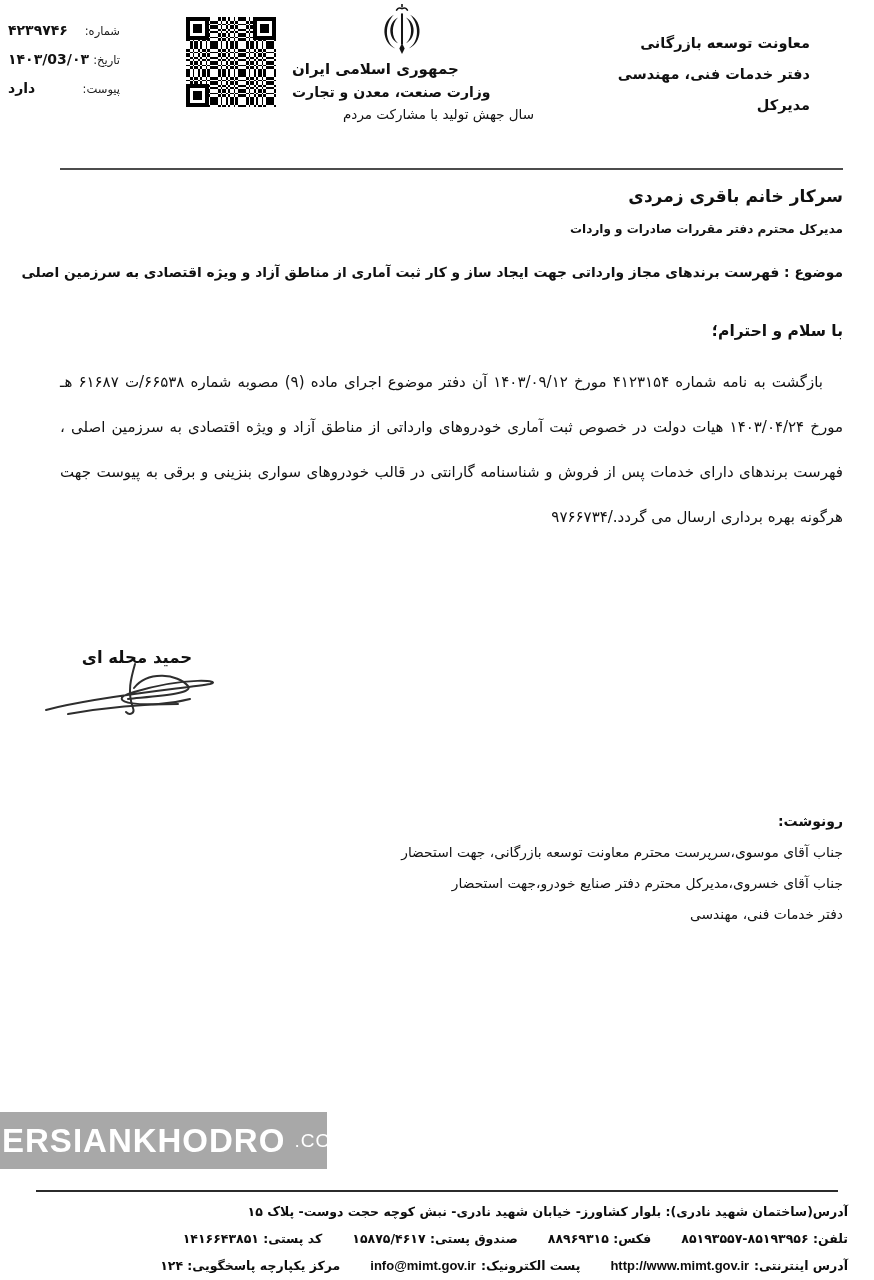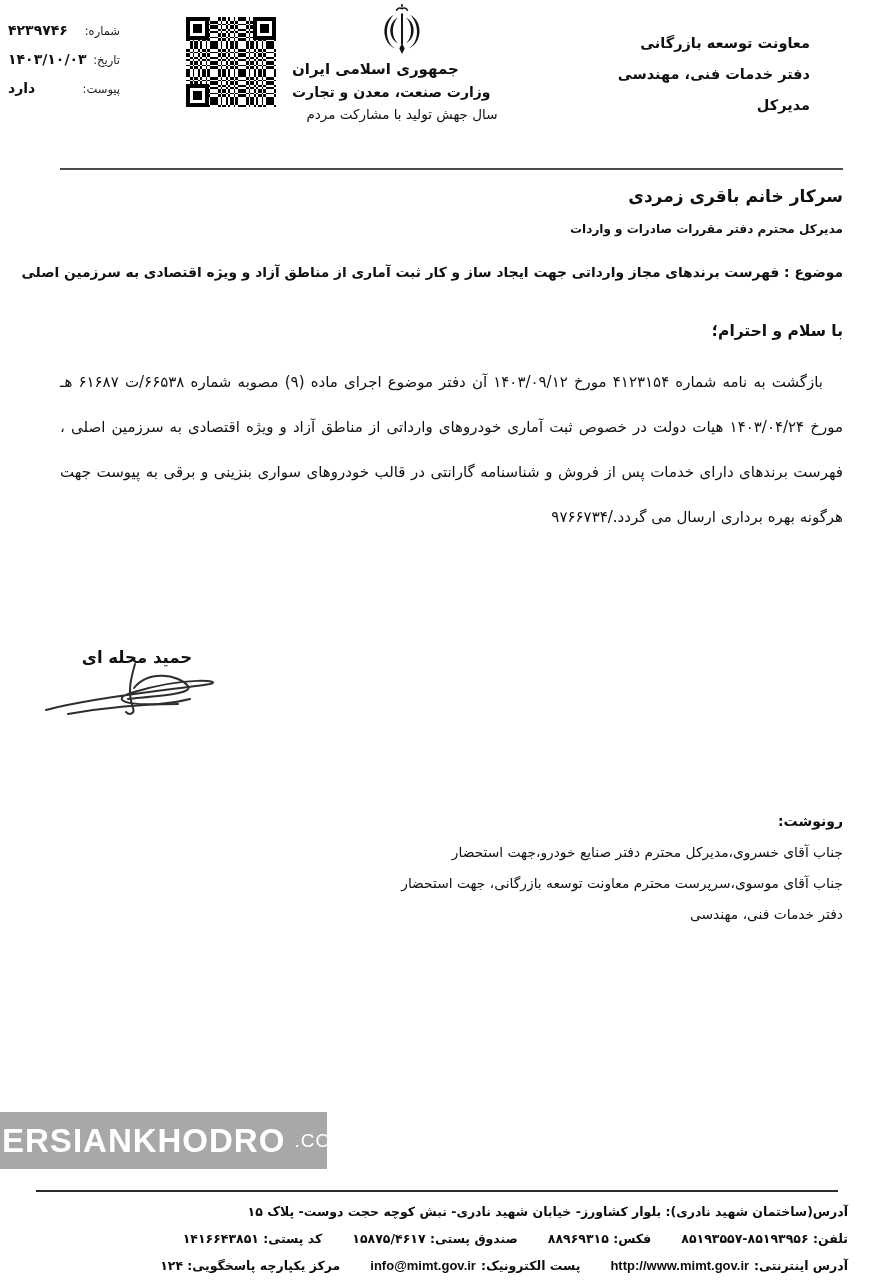--- a/index.html
+++ b/index.html
@@ -20,21 +20,21 @@
       conic-gradient(#000 25%, #fff 0 50%, #000 0 75%, #fff 0);
     background-size:8px 8px, 14px 14px;
     background-blend-mode:difference;}
   .qr-finder{position:absolute; width:23px; height:23px; border:4px solid #000; background:#fff; box-sizing:border-box;}
   .qr-finder::after{content:""; position:absolute; inset:3px; background:#000;}
   .qr-finder.tl{left:3px; top:3px;} .qr-finder.tr{right:3px; top:3px;} .qr-finder.bl{left:3px; bottom:3px;}
   .emblem{position:absolute; left:379px; top:4px; width:46px; height:54px;}
   .calli{position:absolute; left:292px; top:58px; width:220px; text-align:left; direction:rtl;}
   .calli-l1{font-size:15px; font-weight:700; line-height:23px;}
   .calli-l2{font-size:14px; font-weight:700; line-height:23px;}
-  .slogan{position:absolute; left:270px; top:106px; width:264px; text-align:center; font-size:13.5px; font-weight:400;}
+  .slogan{position:absolute; left:270px; top:106px; width:264px; font-size:13.5px; font-weight:400;}
   .orgblock{position:absolute; left:598px; top:28px; width:212px; direction:rtl;}
   .org-line{font-size:14.5px; font-weight:700; line-height:31px; white-space:nowrap;}
   .hr1{position:absolute; left:60px; top:168px; width:783px; border-top:2px solid #4c4c4c;}
   
   .recipient1{position:absolute; right:31px; top:186px; font-size:17px; font-weight:700; white-space:nowrap;}
   .recipient2{position:absolute; right:31px; top:222px; font-size:12px; font-weight:700; white-space:nowrap;}
   .subject{position:absolute; right:31px; top:264px; font-size:13.8px; font-weight:700; white-space:nowrap;}
   .salutation{position:absolute; right:31px; top:322px; font-size:15.5px; font-weight:700;}
   .bodytext{position:absolute; right:31px; left:60px; top:360px; font-size:15px; font-weight:400;
     line-height:45px; text-align:justify; text-indent:20px; direction:rtl;}
@@ -66,21 +66,21 @@
 
 <div class="page">
 
   <div class="fields">
     <div class="field-row">
       <span class="field-label">شماره:</span>
       <span class="field-value">۴۲۳۹۷۴۶</span>
     </div>
     <div class="field-row">
       <span class="field-label">تاریخ:</span>
-      <span class="field-value">۱۴۰۳/۱۰/۰۳</span>
+      <span class="field-value">۱۴۰۳/03/۰۳</span>
     </div>
     <div class="field-row">
       <span class="field-label">پیوست:</span>
       <span class="field-value">دارد</span>
     </div>
   </div>
 
   <div class="qr">
     <div class="qr-noise"></div>
     <div class="qr-finder tl"></div>
@@ -129,22 +129,22 @@
     <g fill="none" stroke="#2e2e2e" stroke-width="2" stroke-linecap="round">
       <path d="M97,12 C93,26 89,40 95,56 C97,61 92,64 88,60"></path>
       <path d="M96,36 C110,18 140,22 150,34 C156,42 120,44 90,47"></path>
       <path d="M8,58 C60,44 150,36 172,32 C186,29 150,24 96,40 C60,50 110,58 152,47"></path>
       <path d="M30,62 C70,55 110,52 140,52"></path>
     </g>
   </svg>
 
   <div class="cc">
     <div class="cc-title">رونوشت:</div>
+    <div class="cc-item">جناب آقای موسوی،سرپرست محترم معاونت توسعه بازرگانی، جهت استحضار</div>
     <div class="cc-item">جناب آقای خسروی،مدیرکل محترم دفتر صنایع خودرو،جهت استحضار</div>
-    <div class="cc-item">جناب آقای موسوی،سرپرست محترم معاونت توسعه بازرگانی، جهت استحضار</div>
     <div class="cc-item">دفتر خدمات فنی، مهندسی</div>
   </div>
 
   <div class="watermark">
     <span class="wm-brand">PERSIANKHODRO</span>
     <span class="wm-tld">.COM</span>
   </div>
 
   <div class="hr2"></div>
 

